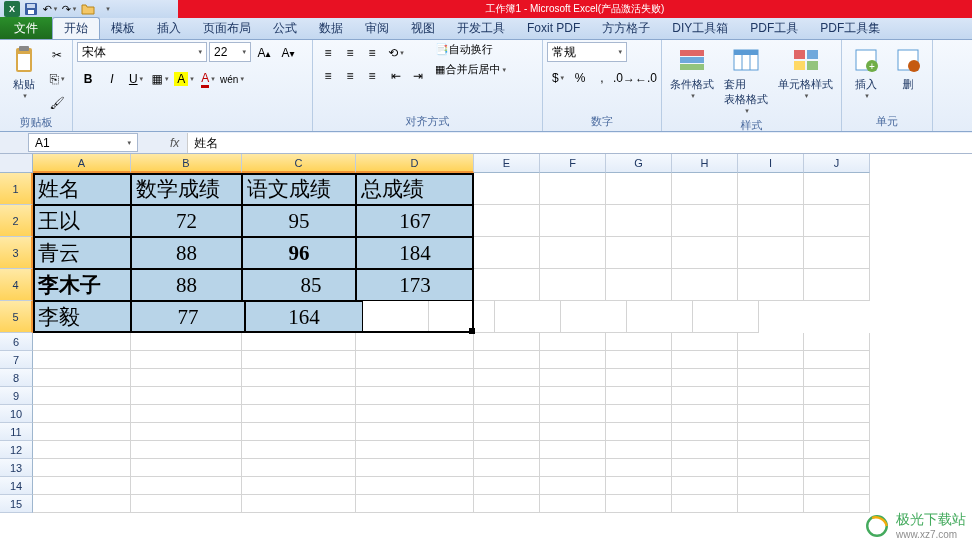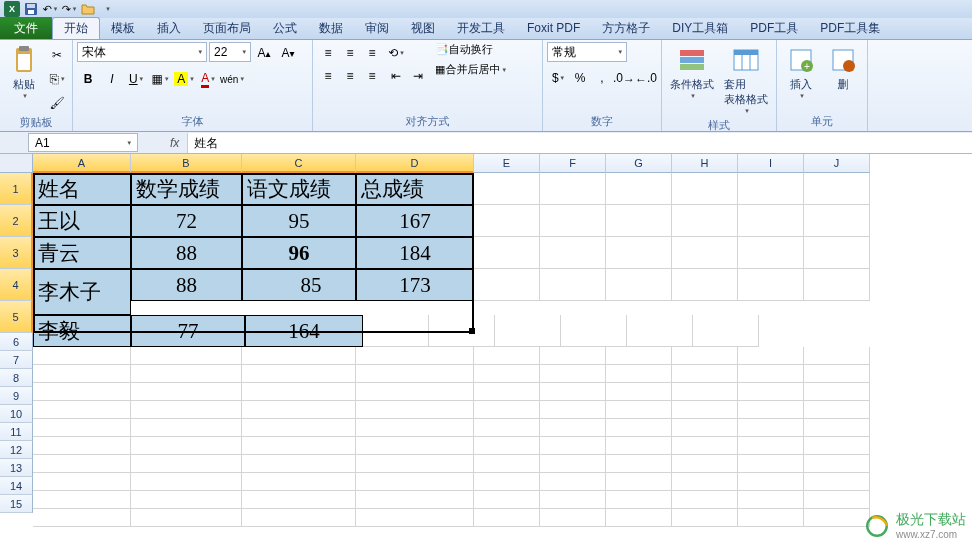--- a/index.html
+++ b/index.html
@@ -86,20 +86,21 @@
     <div class="qat-icon">↷<span class="dd">▾</span></div>
     <div class="qat-icon">
       <svg viewBox="0 0 16 16">
           <path d="M2 4 L6 4 L7 6 L14 6 L14 13 L2 13 Z" fill="#f4c767" stroke="#b8861b"></path>
         </svg>
     </div>
     <div class="qat-icon">
         <span class="dd">▾</span>
       </div>
   </div>
+  <div class="titlebar-red">工作簿1 - Microsoft Excel(产品激活失败)</div>
 </div>
 
 <div class="ribbon-tabs">
   <div class="file-tab">文件</div>
   <div id="tabs-container" style="display: flex;">
       <div class="tab active">开始</div>
       <div class="tab">模板</div>
       <div class="tab">插入</div>
       <div class="tab">页面布局</div>
       <div class="tab">公式</div>
@@ -172,21 +173,20 @@
         <div class="small-btn">
             <span style="color:#c00000;border-bottom:3px solid #c00000;">A</span>
             <span class="dd">▾</span>
           </div>
         <div class="small-btn">
             <sup>wén</sup>
             <span class="dd">▾</span>
           </div>
       </div>
     </div>
-    <div class="group-label">字体</div>
   </div>
 
   <div class="group" style="min-width:230px;">
     <div class="group-content">
       <div class="align-block">
         <div class="align-row">
           <div class="small-btn">≡</div>
           <div class="small-btn">≡</div>
           <div class="small-btn">≡</div>
         </div>
@@ -245,20 +245,32 @@
           <div class="icon">
             <svg viewBox="0 0 32 32">
               <rect x="4" y="6" width="24" height="20" fill="#fff" stroke="#5b9bd5"></rect>
               <rect x="4" y="6" width="24" height="5" fill="#5b9bd5"></rect>
               <line x1="12" y1="6" x2="12" y2="26" stroke="#5b9bd5"></line>
               <line x1="20" y1="6" x2="20" y2="26" stroke="#5b9bd5"></line>
             </svg>
           </div>
           <div class="label" style="white-space:pre-line;">套用
 表格格式</div>
+          <span class="dd">▾</span>
+        </div>
+      <div class="big-btn">
+          <div class="icon">
+            <svg viewBox="0 0 32 32">
+              <rect x="4" y="6" width="11" height="9" fill="#e06666"></rect>
+              <rect x="17" y="6" width="11" height="9" fill="#6fa8dc"></rect>
+              <rect x="4" y="17" width="11" height="9" fill="#ffd966"></rect>
+              <rect x="17" y="17" width="11" height="9" fill="#93c47d"></rect>
+            </svg>
+          </div>
+          <div class="label">单元格样式</div>
           <span class="dd">▾</span>
         </div>
     </div>
     <div class="group-label">样式</div>
   </div>
 
   <div class="group">
     <div class="group-content">
       <div class="big-btn">
           <div class="icon">
@@ -360,21 +372,21 @@
         <div class="cell data-cell center" style="width: 114px; height: 32px; font-weight: bold;">96</div>
         <div class="cell data-cell center" style="width: 118px; height: 32px;">184</div>
         <div class="cell" style="width: 66px; height: 32px;"></div>
         <div class="cell" style="width: 66px; height: 32px;"></div>
         <div class="cell" style="width: 66px; height: 32px;"></div>
         <div class="cell" style="width: 66px; height: 32px;"></div>
         <div class="cell" style="width: 66px; height: 32px;"></div>
         <div class="cell" style="width: 66px; height: 32px;"></div>
       </div>
       <div class="row">
-        <div class="cell data-cell" style="width: 98px; height: 46px;">李木子</div>
+        <div class="cell data-cell" style="width: 98px; height: 32px; font-weight: bold;">李木子</div>
         <div class="cell data-cell center" style="width: 111px; height: 32px;">88</div>
         <div class="cell data-cell center" style="width: 114px; height: 32px; padding-left: 28px;">85</div>
         <div class="cell data-cell center" style="width: 118px; height: 32px;">173</div>
         <div class="cell" style="width: 66px; height: 32px;"></div>
         <div class="cell" style="width: 66px; height: 32px;"></div>
         <div class="cell" style="width: 66px; height: 32px;"></div>
         <div class="cell" style="width: 66px; height: 32px;"></div>
         <div class="cell" style="width: 66px; height: 32px;"></div>
         <div class="cell" style="width: 66px; height: 32px;"></div>
       </div>

